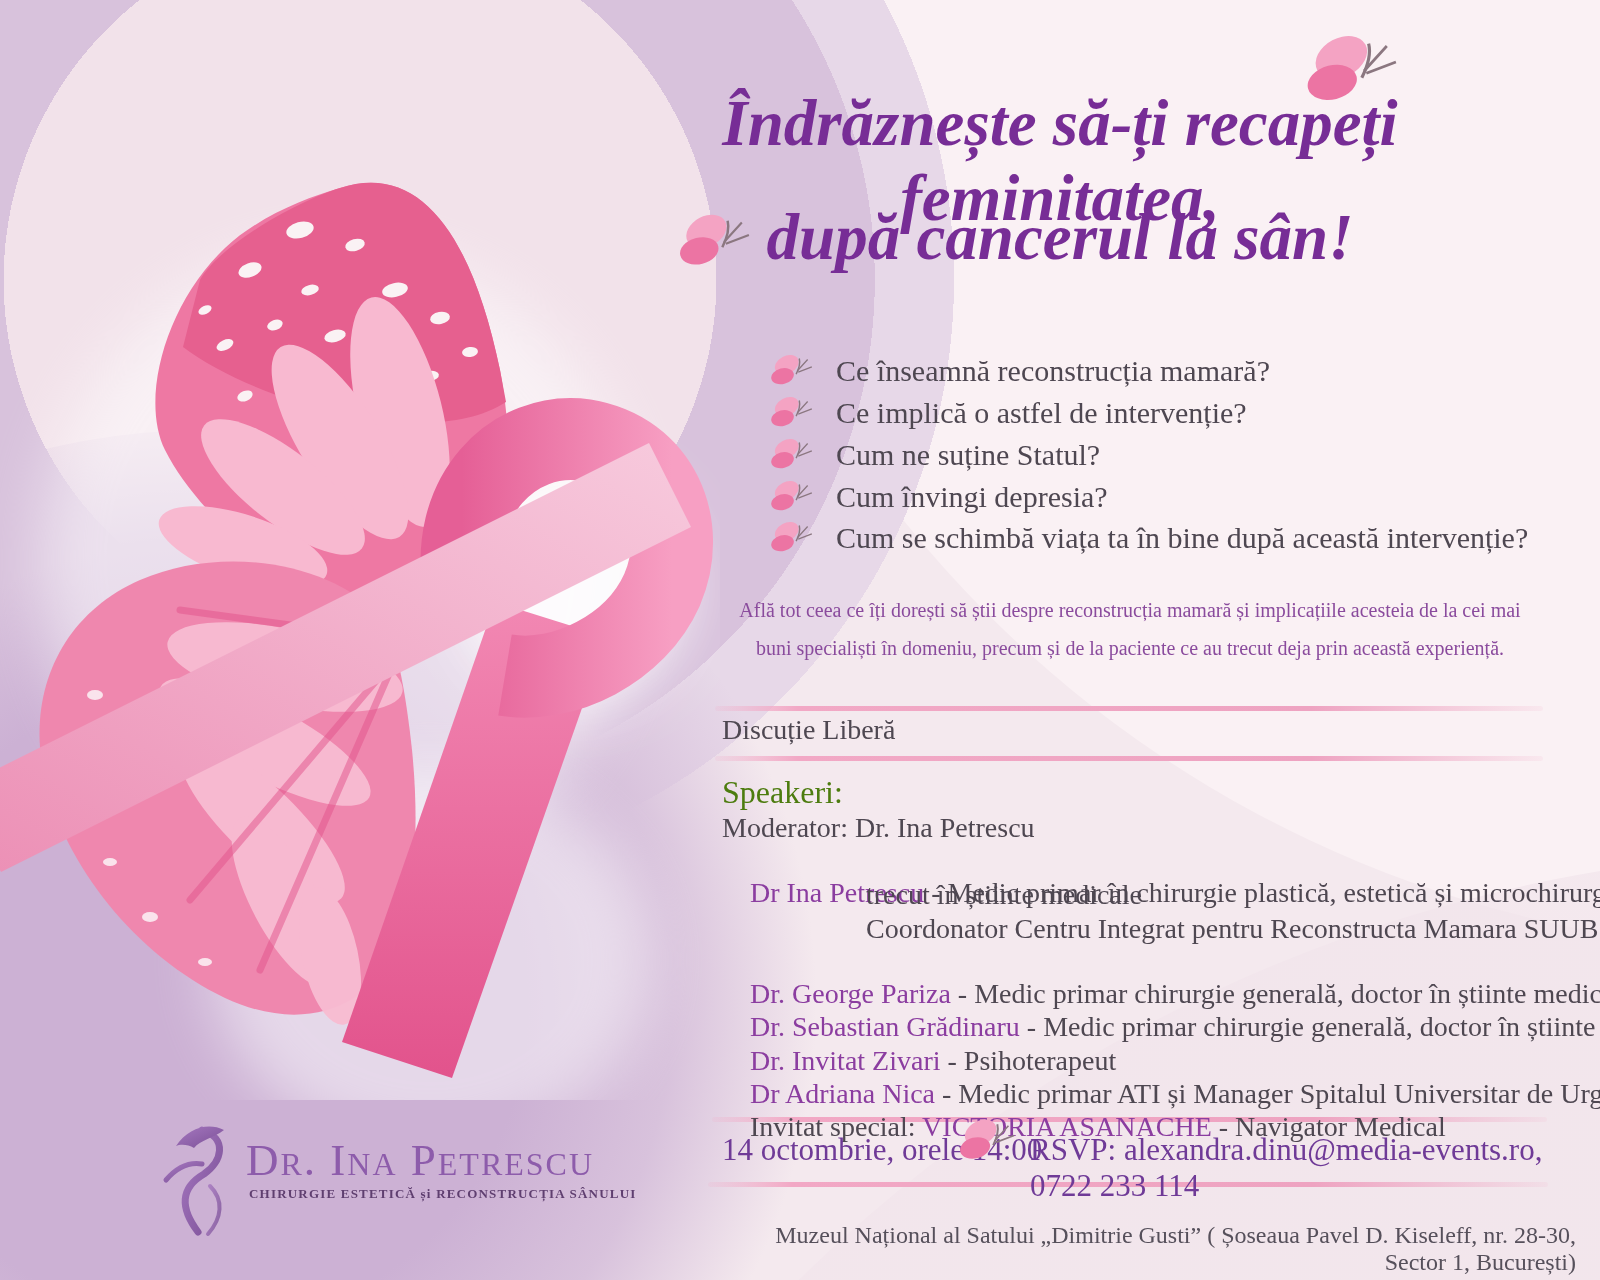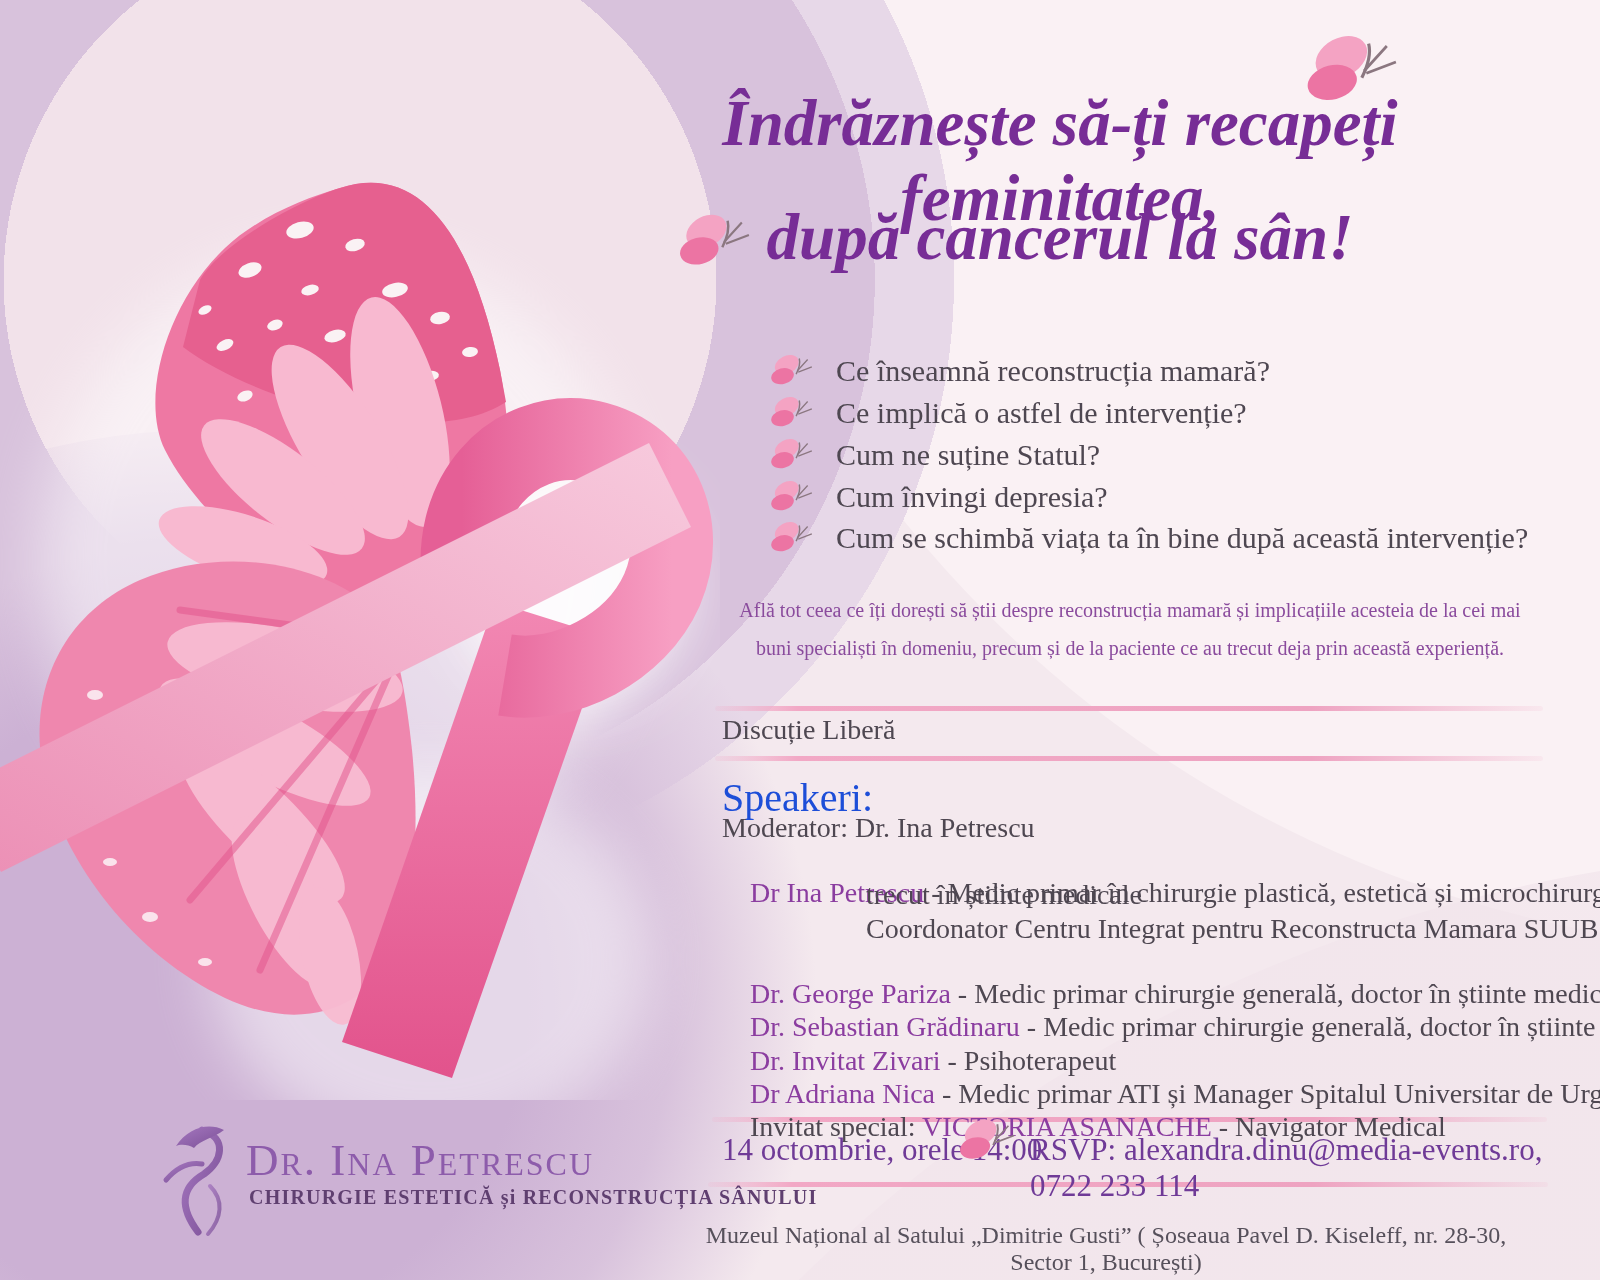--- a/index.html
+++ b/index.html
@@ -43,34 +43,34 @@
   .intro{position:absolute; left:700px; width:860px; text-align:center;
     font-size:20px; color:#8a4b9d; line-height:37px;}
   .intro-1{top:592px;} .intro-2{top:630px;}
   .sep{position:absolute; height:5px; border-radius:3px;
     background:linear-gradient(90deg, rgba(242,168,197,.15), #f2a8c5 10%, #eea3c1 72%, rgba(242,168,197,.12));}
   .sep-1{left:715px; top:706px; width:828px;}
   .sep-2{left:715px; top:756px; width:828px;}
   .sep-3{left:712px; top:1117px; width:835px;}
   .sep-4{left:708px; top:1182px; width:840px;}
   .label-discutie{position:absolute; left:722px; top:714px; font-size:28px; color:#4e4751;}
-  .label-speakeri{position:absolute; left:722px; top:774px; font-size:40px; color:#1d4ed8;}
+  .label-speakeri{position:absolute; left:722px; top:774px; font-size:32px; color:#4d7c0f;}
   .moderator{position:absolute; left:722px; top:812px; font-size:28px; color:#4e4751;}
   .sp-row{position:absolute; left:722px; font-size:28px; color:#4e4751; white-space:pre;}
   .sp-name{color:#8b3da0;}
   .sp-extra{position:absolute; left:866px; font-size:28px; color:#4e4751;}
   .guest-name{color:#8b3da0;}
   .date-text{position:absolute; left:722px; top:1132px; font-size:31px; color:#6f3a97;}
   .rsvp-text{position:absolute; left:1030px; top:1132px; font-size:31px; color:#6f3a97;}
-  .venue{position:absolute; left:676px; top:1222px; width:860px; text-align:center;
+  .venue{position:absolute; left:716px; top:1222px; width:860px; text-align:right;
     font-size:24px; color:#56505b;}
   .logo-mark{position:absolute; left:150px; top:1116px; width:104px; height:126px;}
   .logo-name{position:absolute; left:246px; top:1134px; font-size:45px; color:#8d5cab;
     font-variant:small-caps; letter-spacing:2px;}
-  .logo-sub{position:absolute; left:249px; top:1186px; font-size:20px; color:#5f3f70;
+  .logo-sub{position:absolute; left:249px; top:1186px; font-size:13px; color:#5f3f70;
     letter-spacing:1.2px; font-weight:bold;}
 </style>
 </head>
 <body>
 
 <div class="page">
 
   <div class="bg bg-right-sweep"></div>
   <div class="bg bg-corner-arcs"></div>
   <div class="bg bg-left-lavender"></div>

